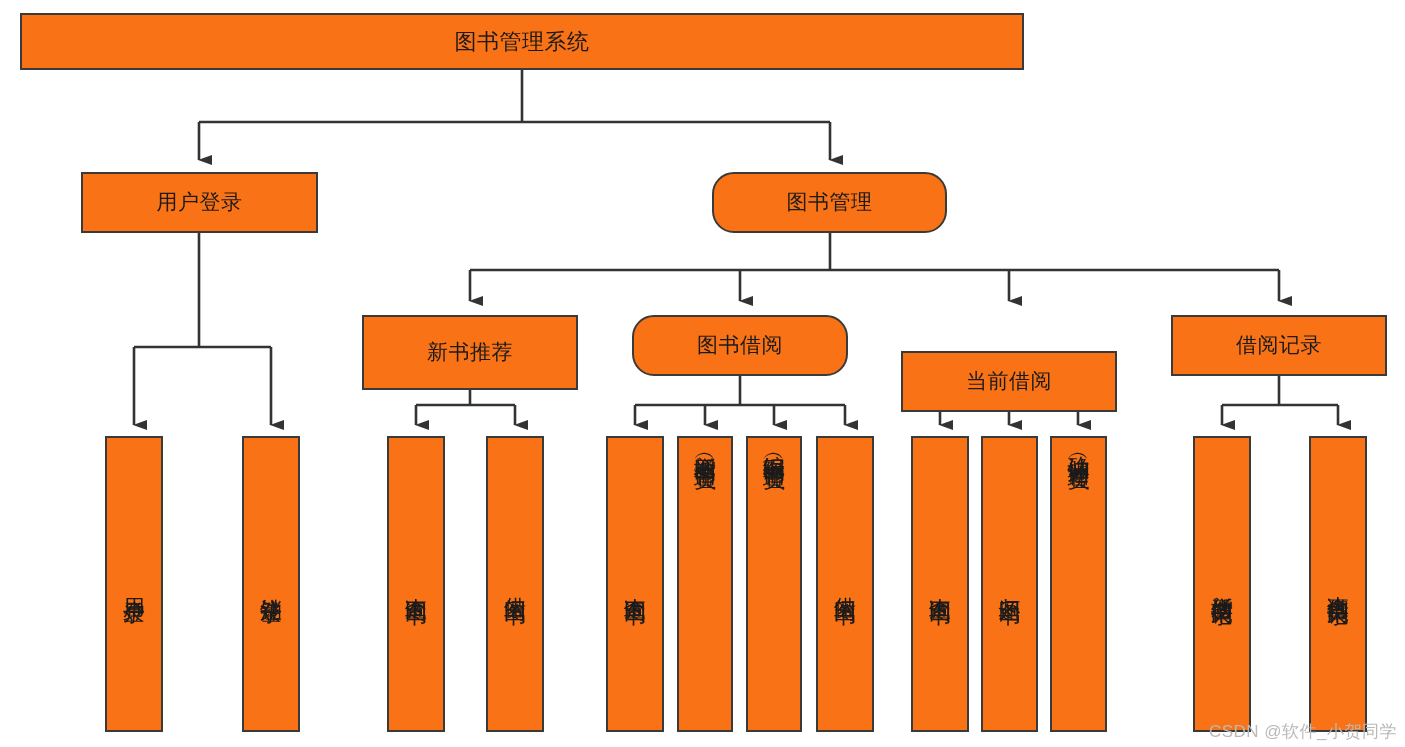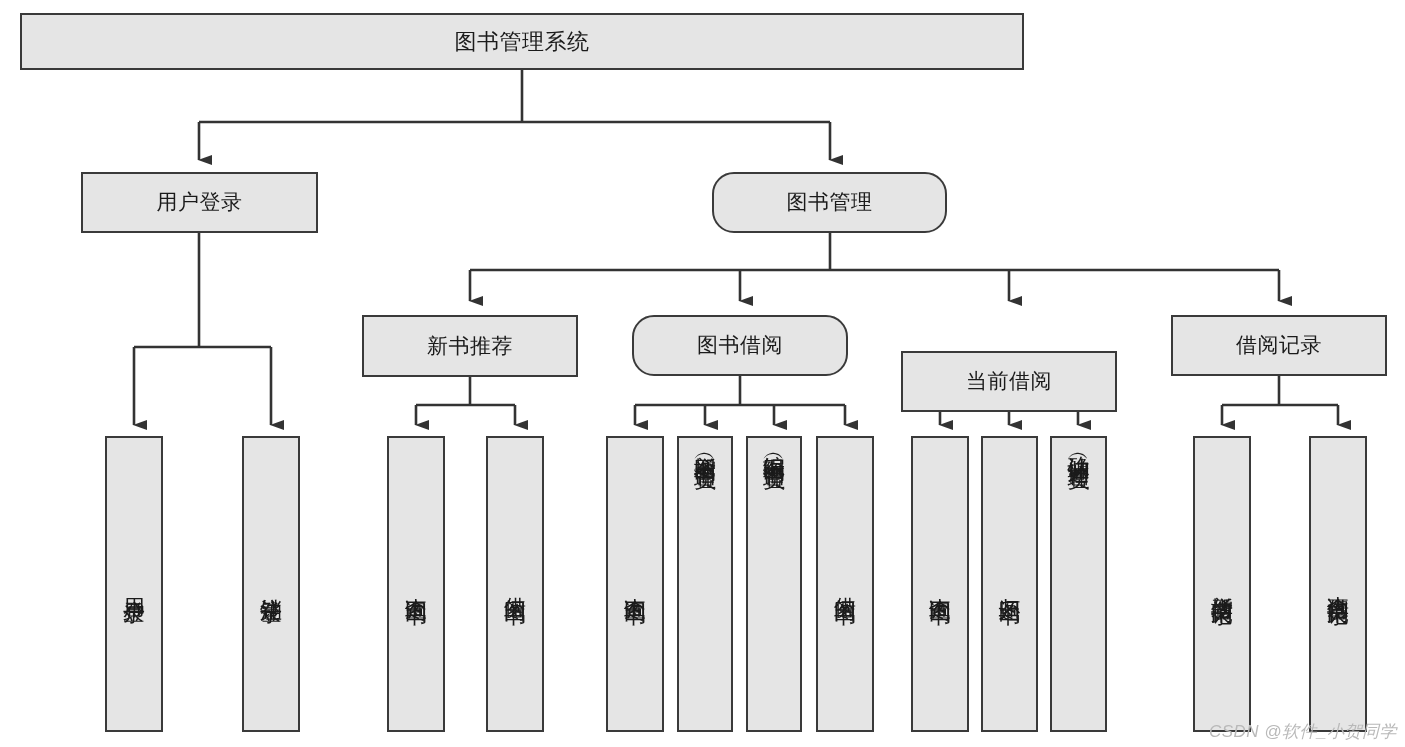--- a/index.html
+++ b/index.html
@@ -20,21 +20,21 @@
   svg#wires {
     position: absolute;
     left: 0;
     top: 0;
     width: 1405px;
     height: 747px;
   }
   .node {
     position: absolute;
     box-sizing: border-box;
-    background: #e5e5e5;
+    background: #f97316;
     border: 2.5px solid #3a3a3a;
     display: flex;
     align-items: center;
     justify-content: center;
     z-index: 3;
   }
   .node .label {
     color: #1b1b1b;
     line-height: 1.18;
     text-align: center;
@@ -63,21 +63,20 @@
   }
   .watermark {
     position: absolute;
     right: 8px;
     bottom: 4px;
     font-size: 17px;
     color: #b9b9b9;
     z-index: 6;
     white-space: nowrap;
     letter-spacing: 0.5px;
-    font-style: italic;
   }
 </style>
 </head>
 <body>
 
 <div id="canvas">
 
   <svg id="wires" viewBox="0 0 1405 747" xmlns="http://www.w3.org/2000/svg">
     <defs>
       <marker id="arrow" viewBox="0 0 12 14" refX="6" refY="13" markerWidth="12" markerHeight="14" orient="auto-start-reverse" markerUnits="userSpaceOnUse">
@@ -133,21 +132,21 @@
     <span class="label">图书管理系统</span>
   </div>
 
   <div class="node h" style="left:81px; top:172px; width:237px; height:61px;">
     <span class="label">用户登录</span>
   </div>
   <div class="node h" style="left:712px; top:172px; width:235px; height:61px;border-radius:22px;">
     <span class="label">图书管理</span>
   </div>
 
-  <div class="node h" style="left:362px; top:315px; width:216px; height:62px;justify-content:center;">
+  <div class="node h" style="left:362px; top:315px; width:216px; height:75px;justify-content:center;">
     <span class="label">新书推荐</span>
   </div>
   <div class="node h" style="left:632px; top:315px; width:216px; height:61px;border-radius:22px;">
     <span class="label">图书借阅</span>
   </div>
   <div class="node h" style="left:901px; top:315px; width:216px; height:61px;margin-top:36px;">
     <span class="label">当前借阅</span>
   </div>
   <div class="node h" style="left:1171px; top:315px; width:216px; height:61px;align-items:center;">
     <span class="label">借阅记录</span>

